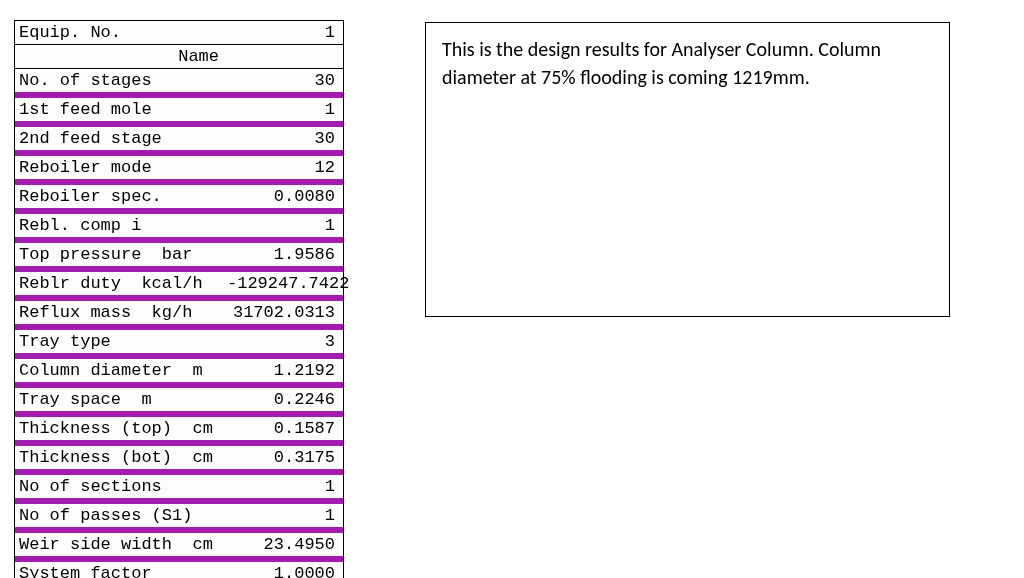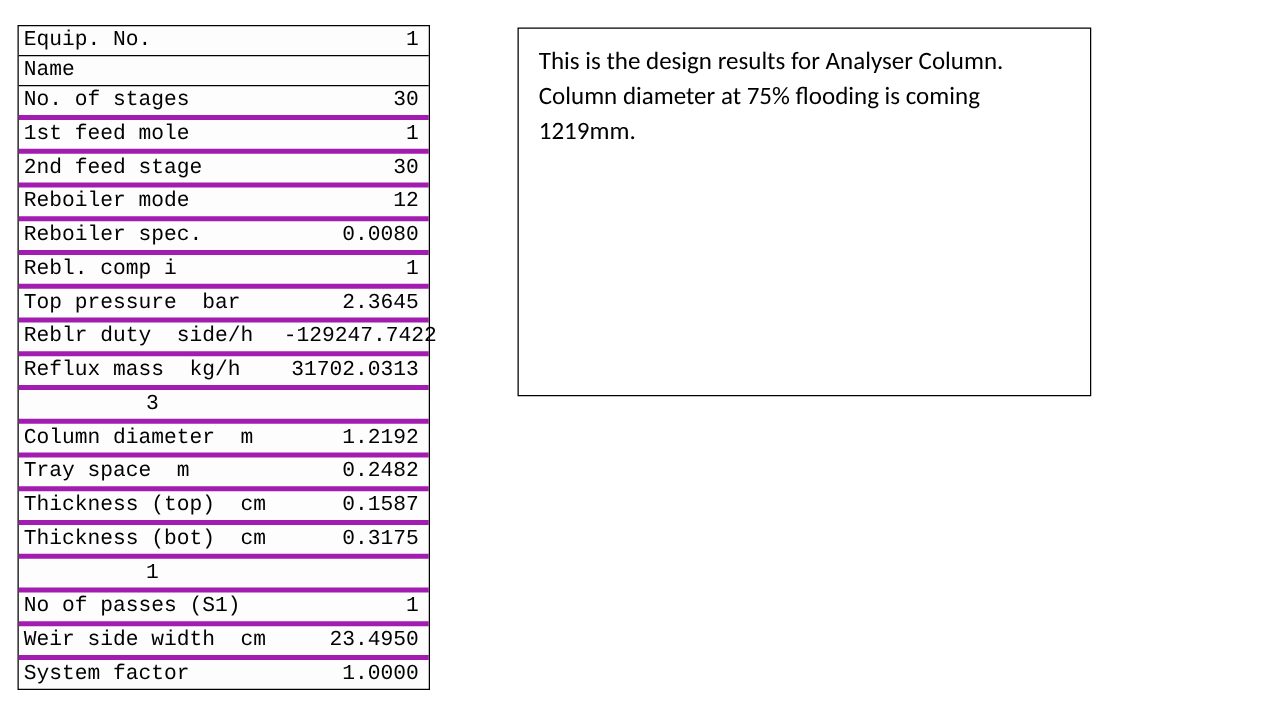--- a/index.html
+++ b/index.html
@@ -24,44 +24,44 @@
       font-size: 17px;
       color: #000;
       background: #fdfdfd;
     }
     .data-table .hdr-row {
       display: flex;
       border-bottom: 1px solid #000;
     }
     .data-table .row {
       display: flex;
-      border-bottom: 4px solid #a21caf;
+      border-bottom: 6px solid #a21caf;
     }
     .data-table .row.last {
       border-bottom: none;
     }
     .data-table .label {
       flex: 1;
       padding: 2px 4px 2px 4px;
       white-space: pre;
     }
     .data-table .value {
       width: 120px;
       padding: 2px 8px 2px 4px;
       text-align: right;
       white-space: pre;
     }
     .name-row .label {
-      text-align: left;
+      text-align: right;
     }
     .description-box {
       position: absolute;
-      left: 414px;
+      left: 425px;
       top: 22px;
-      width: 459px;
+      width: 525px;
       height: 295px;
       border: 1px solid #000;
       padding: 12px 16px;
       font-family: Calibri, Arial, sans-serif;
       font-size: 20px;
       color: #000;
       line-height: 1.4;
     }
   </style>
 </head>
@@ -96,50 +96,52 @@
       <div class="row">
         <div class="label">Reboiler spec.</div>
         <div class="value">0.0080</div>
       </div>
       <div class="row">
         <div class="label">Rebl. comp i</div>
         <div class="value">1</div>
       </div>
       <div class="row">
         <div class="label">Top pressure  bar</div>
-        <div class="value">2.3645</div>
+        <div class="value">1.9586</div>
       </div>
       <div class="row">
-        <div class="label">Reblr duty  side/h</div>
+        <div class="label">Reblr duty  kcal/h</div>
         <div class="value">-129247.7422</div>
       </div>
       <div class="row">
         <div class="label">Reflux mass  kg/h</div>
         <div class="value">31702.0313</div>
       </div>
       <div class="row">
+        <div class="label">Tray type</div>
         <div class="value">3</div>
       </div>
       <div class="row">
         <div class="label">Column diameter  m</div>
         <div class="value">1.2192</div>
       </div>
       <div class="row">
         <div class="label">Tray space  m</div>
-        <div class="value">0.2482</div>
+        <div class="value">0.2246</div>
       </div>
       <div class="row">
         <div class="label">Thickness (top)  cm</div>
         <div class="value">0.1587</div>
       </div>
       <div class="row">
         <div class="label">Thickness (bot)  cm</div>
         <div class="value">0.3175</div>
       </div>
       <div class="row">
+        <div class="label">No of sections</div>
         <div class="value">1</div>
       </div>
       <div class="row">
         <div class="label">No of passes (S1)</div>
         <div class="value">1</div>
       </div>
       <div class="row">
         <div class="label">Weir side width  cm</div>
         <div class="value">23.4950</div>
       </div>

